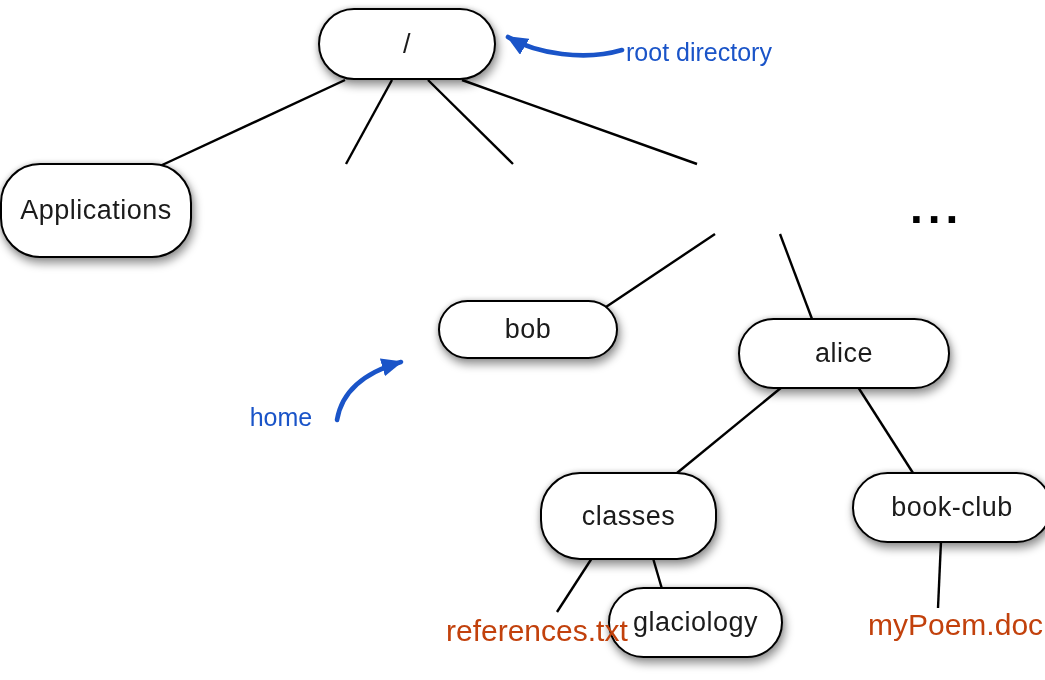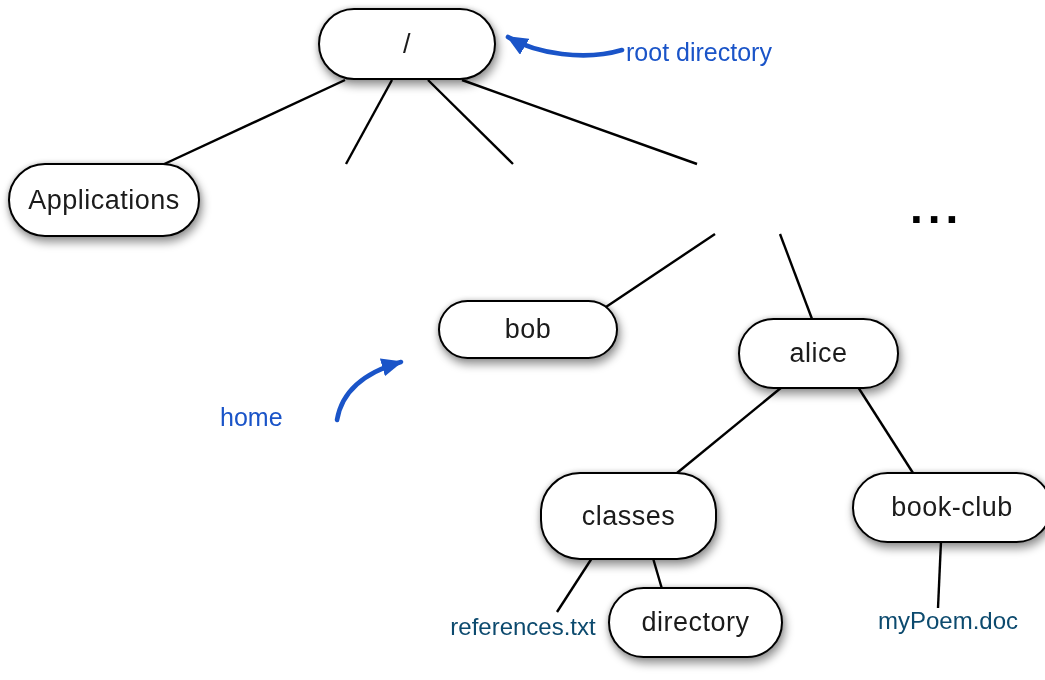--- a/index.html
+++ b/index.html
@@ -31,31 +31,31 @@
     align-items: center;
     justify-content: center;
     font-size: 27px;
     color: #1b1b1b;
     letter-spacing: 0.5px;
     box-shadow: 2px 5px 9px 1px rgba(0,0,0,0.38), 0 0 5px rgba(0,0,0,0.18);
     white-space: nowrap;
   }
   .file-label {
     position: absolute;
-    font-size: 24px;
-    color: #0c4a6e;
+    font-size: 30px;
+    color: #c2410c;
     text-align: center;
     white-space: nowrap;
     line-height: 1.1;
   }
   .annotation {
     position: absolute;
     font-size: 25px;
     color: #1a54c8;
-    text-align: left;
+    text-align: center;
     white-space: nowrap;
     line-height: 28px;
   }
   .ellipsis {
     position: absolute;
     font-size: 46px;
     font-weight: 900;
     letter-spacing: 5px;
     color: #000000;
     line-height: 1;
@@ -86,34 +86,34 @@
       <line x1="941" y1="541" x2="938" y2="608"></line>
     </g>
     <g fill="none" stroke="#1a54c8" stroke-width="4.6" stroke-linecap="round">
       <path d="M 622,50 C 585,61 537,54 508,37" marker-end="url(#blue-arrowhead)"></path>
       <path d="M 337,420 C 341,396 359,374 401,362" marker-end="url(#blue-arrowhead)"></path>
     </g>
   </svg>
 
   <div class="node" style="left:318px;top:8px;width:178px;height:72px">/</div>
 
-  <div class="node" style="left:8px;top:163px;width:192px;height:74px">Applications</div>
+  <div class="node" style="left:0;top:163px;width:192px;height:95px">Applications</div>
 
 
 
 
   <div class="node" style="left:438px;top:300px;width:180px;height:59px">bob</div>
 
-  <div class="node" style="left:738px;top:318px;width:161px;height:71px">alice</div>
+  <div class="node" style="left:738px;top:318px;width:212px;height:71px">alice</div>
 
   <div class="node" style="left:540px;top:472px;width:177px;height:88px">classes</div>
 
   <div class="node" style="left:852px;top:472px;width:200px;height:71px">book-club</div>
 
-  <div class="node" style="left:608px;top:587px;width:175px;height:71px">directory</div>
+  <div class="node" style="left:608px;top:587px;width:175px;height:71px">glaciology</div>
 
   <div class="file-label" style="left:446px;top:614px;width:154px">references.txt</div>
 
   <div class="file-label" style="left:868px;top:608px;width:160px">myPoem.doc</div>
 
   <div class="annotation" style="left:626px;top:38px">root directory</div>
 
   <div class="annotation" style="left:220px;top:403px;width:122px">
     <span style="display:block">home</span>
   </div>

